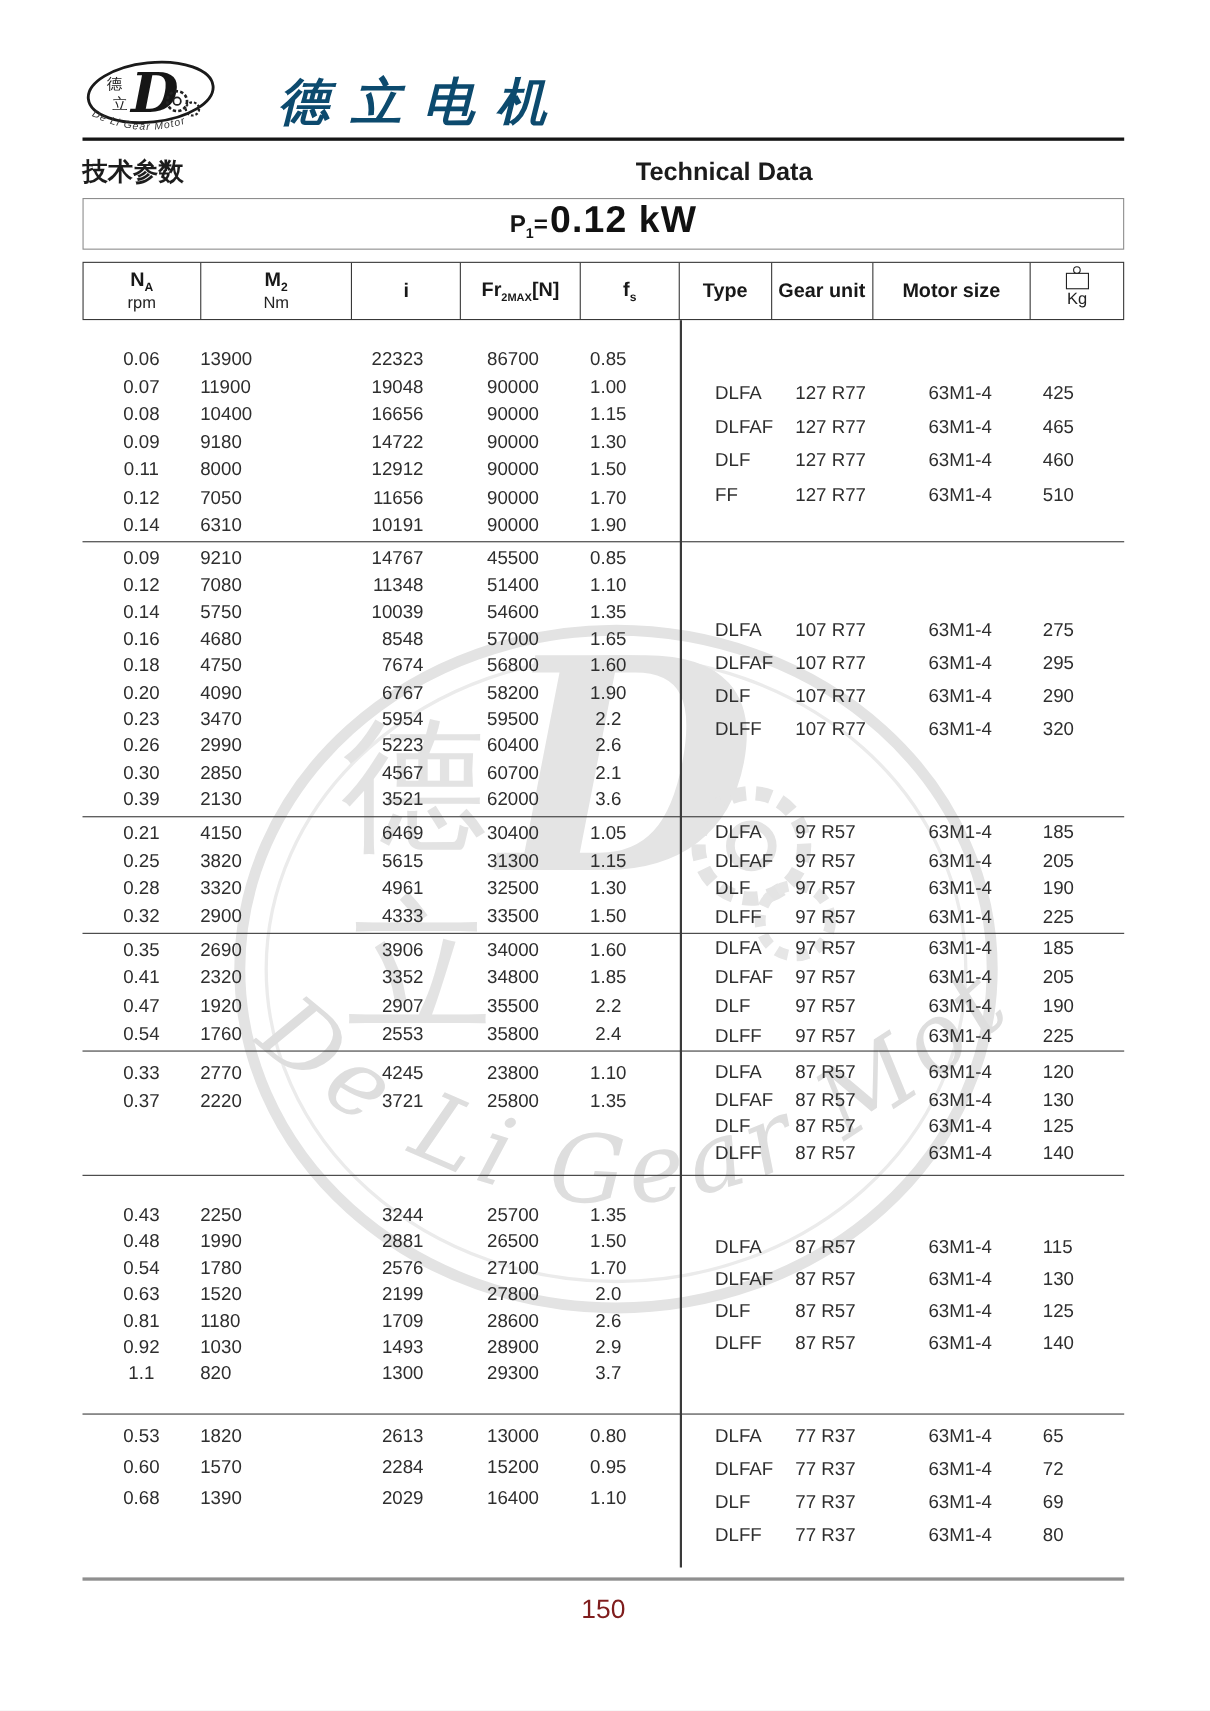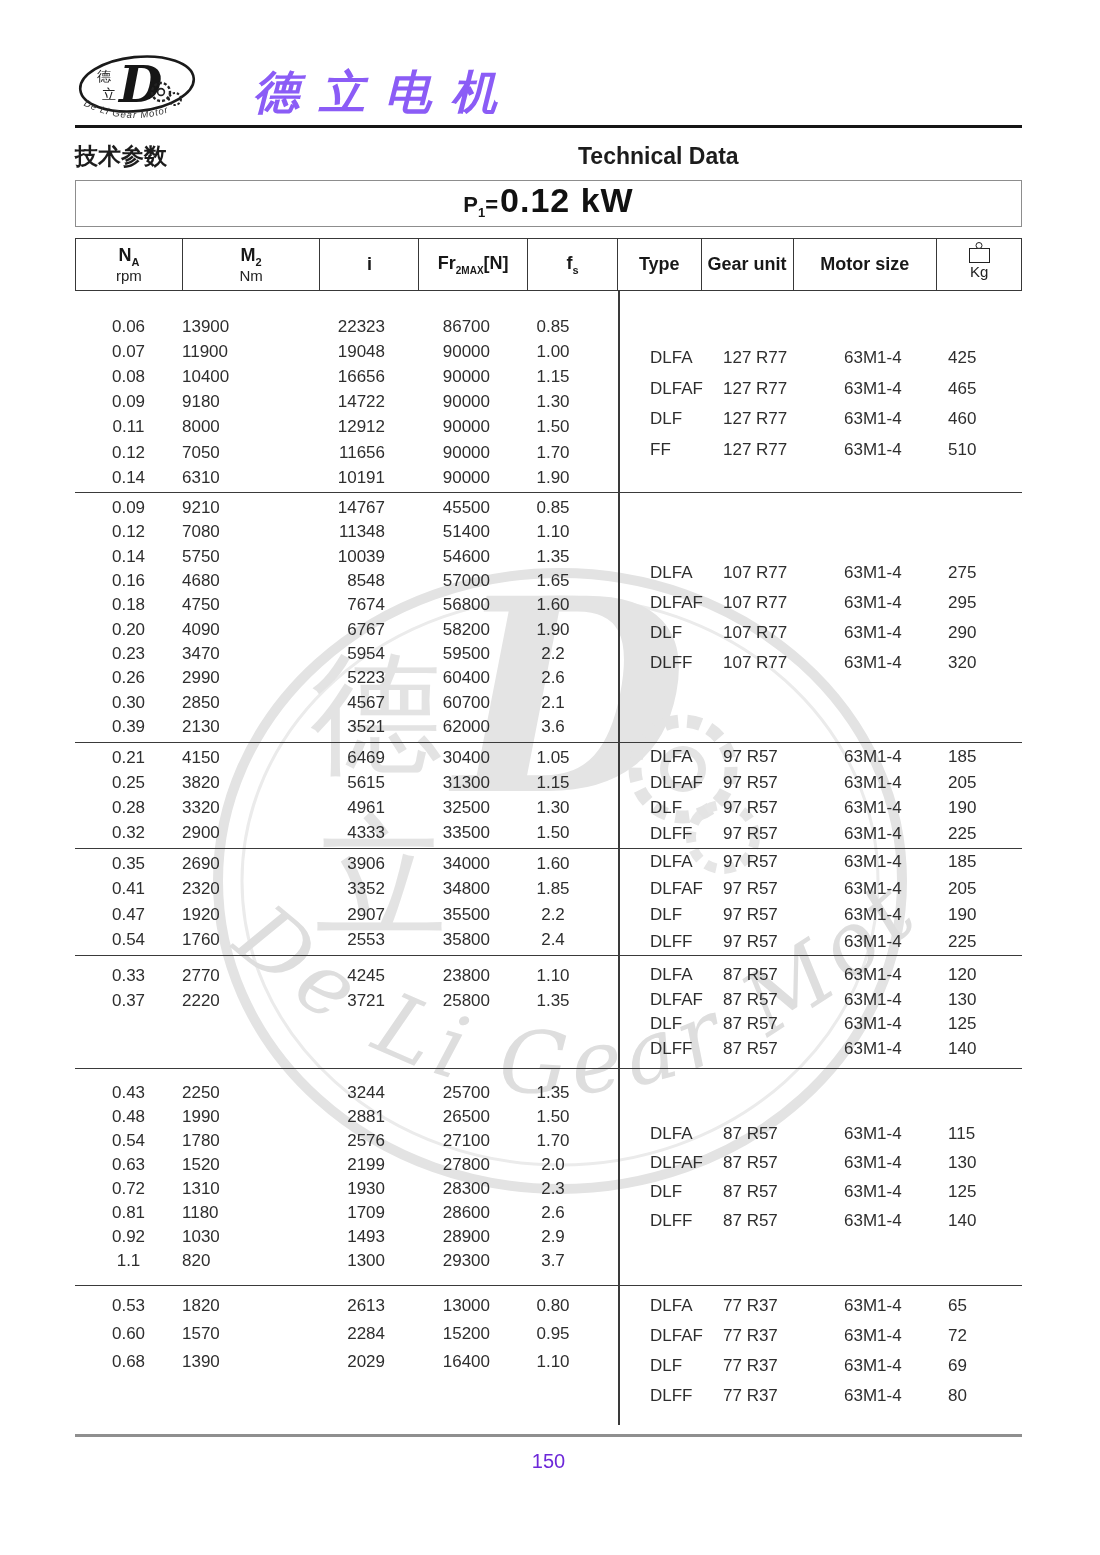--- a/index.html
+++ b/index.html
@@ -4,21 +4,21 @@
 <style>
   html,body{margin:0;padding:0;background:#f2f2f2;}
   .sheet{width:1100px;height:1555px;background:#ffffff;position:relative;overflow:hidden;
          font-family:"Liberation Sans",sans-serif;color:#242424;margin:0 auto;}
   .content{position:absolute;left:75px;top:0;width:947px;}
 
   
   .brand-row{margin-top:54px;height:70px;display:flex;align-items:flex-start;}
   .brand-logo{width:132px;height:72px;flex:0 0 auto;}
   .brand-title{margin-left:46px;margin-top:8px;font-family:"DejaVu Serif",serif;font-style:italic;
-               font-weight:bold;font-size:46px;letter-spacing:20px;color:#8b5cf6;white-space:nowrap;}
+               font-weight:bold;font-size:46px;letter-spacing:20px;color:#0c4a6e;white-space:nowrap;}
   .brand-rule{margin-top:1px;height:3px;background:#151515;}
 
   .section-row{margin-top:13px;height:30px;position:relative;}
   .section-cn{position:absolute;left:0;top:0;font-size:23px;font-weight:bold;color:#1c1c1c;}
   .section-en{position:absolute;left:503px;top:2px;font-size:23px;font-weight:bold;color:#1c1c1c;}
 
   .power-box{margin-top:9px;height:47px;border:1.5px solid #8d8d8d;box-sizing:border-box;
              display:flex;align-items:baseline;justify-content:center;}
   .power-p{font-size:22px;font-weight:bold;color:#161616;}
   .power-p sub{font-size:13px;}
@@ -71,21 +71,21 @@
   .block-3 .rrow{height:25.5px}
   .block-4 .rrow{height:26.5px}
   .block-5 .bleft{justify-content:flex-start;padding-top:7px}
   .block-5 .rrow{height:24.5px}
   .block-6 .lrow{height:24px}
   .block-6 .rrow{height:29px}
   .block-7 .bleft{justify-content:flex-start;padding-top:6px}
   .block-7 .bright{justify-content:flex-start;padding-top:5px}
   .block-7 .lrow{height:28px}
 
-  .page-num{margin-top:13px;text-align:center;font-size:20px;color:#6d28d9;}
+  .page-num{margin-top:13px;text-align:center;font-size:24px;color:#7f1d1d;}
 
   .wm-serif{font-family:"DejaVu Serif",serif;}
 </style>
 </head>
 <body>
 
 <div class="sheet">
   <div class="content">
 
     <div class="brand-row">
@@ -535,27 +535,20 @@
                 <span class="cell lc4">1.70</span>
               </div>
               <div class="lrow">
                 <span class="cell lc0">0.63</span>
                 <span class="cell lc1">1520</span>
                 <span class="cell lc2">2199</span>
                 <span class="cell lc3">27800</span>
                 <span class="cell lc4">2.0</span>
               </div>
               <div class="lrow">
-                <span class="cell lc0">0.72</span>
-                <span class="cell lc1">1310</span>
-                <span class="cell lc2">1930</span>
-                <span class="cell lc3">28300</span>
-                <span class="cell lc4">2.3</span>
-              </div>
-              <div class="lrow">
                 <span class="cell lc0">0.81</span>
                 <span class="cell lc1">1180</span>
                 <span class="cell lc2">1709</span>
                 <span class="cell lc3">28600</span>
                 <span class="cell lc4">2.6</span>
               </div>
               <div class="lrow">
                 <span class="cell lc0">0.92</span>
                 <span class="cell lc1">1030</span>
                 <span class="cell lc2">1493</span>

